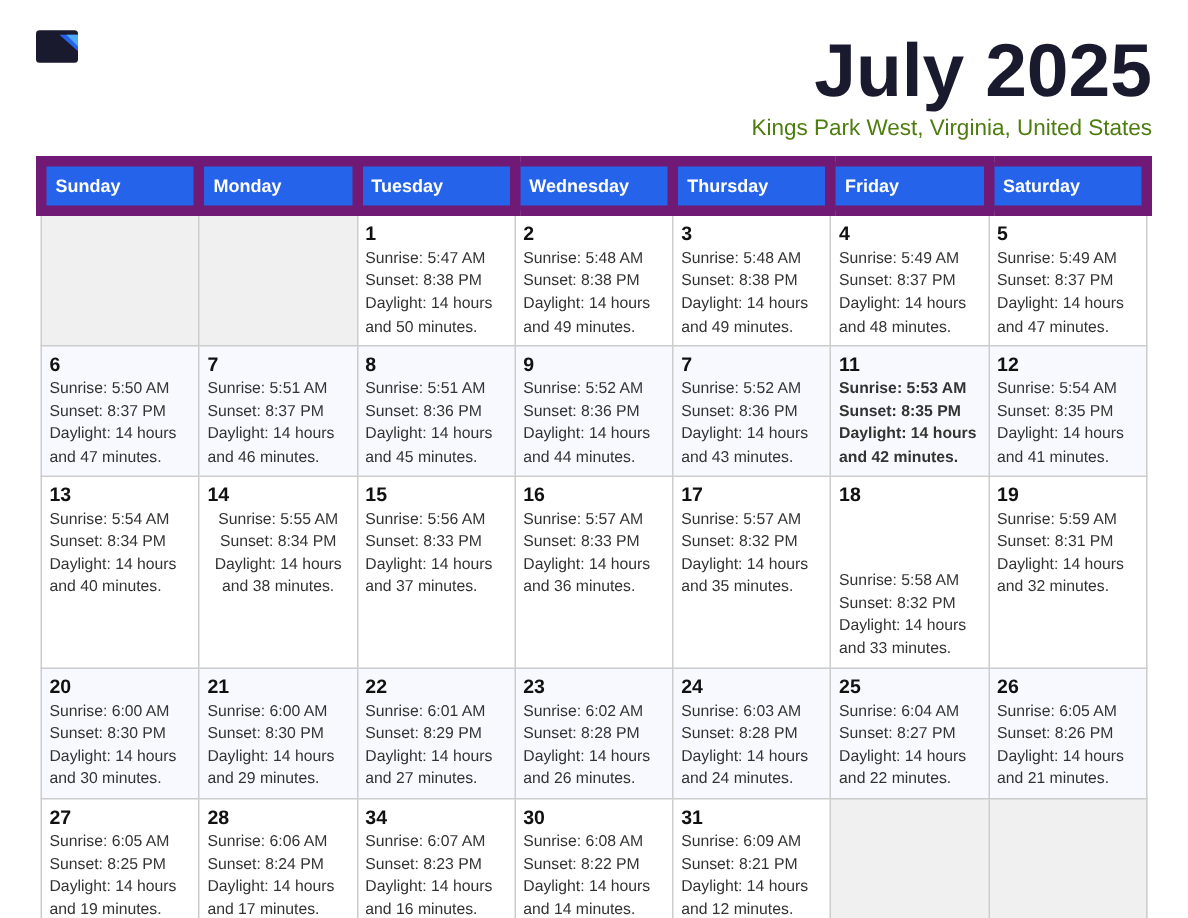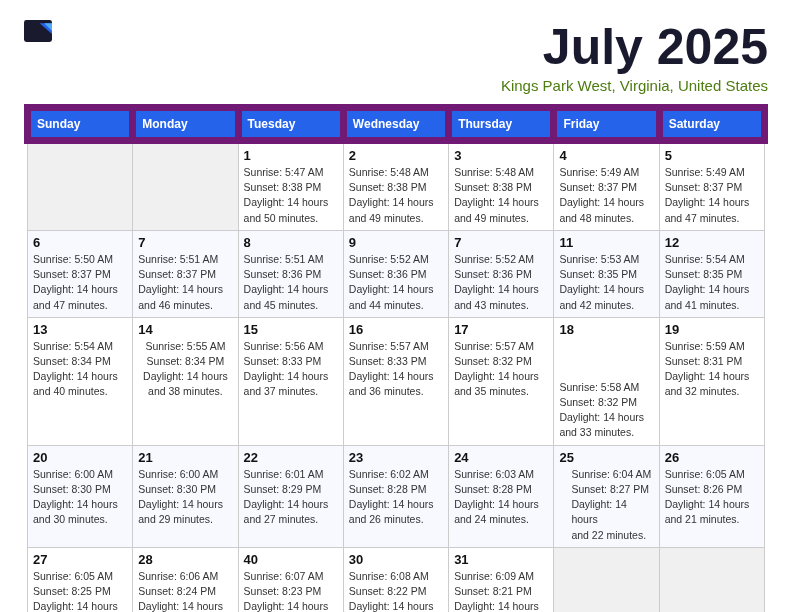--- a/index.html
+++ b/index.html
@@ -191,21 +191,21 @@
         </td>
         <td>
           <span class="day-number">7</span>
           <div class="day-info" style="white-space: pre-line;">Sunrise: 5:52 AM
 Sunset: 8:36 PM
 Daylight: 14 hours
 and 43 minutes.</div>
         </td>
         <td>
           <span class="day-number">11</span>
-          <div class="day-info" style="white-space: pre-line;">Sunrise: 5:53 AM
+          <div class="day-info" style="white-space: pre-line; font-weight: bold;">Sunrise: 5:53 AM
 Sunset: 8:35 PM
 Daylight: 14 hours
 and 42 minutes.</div>
         </td>
         <td>
           <span class="day-number">12</span>
           <div class="day-info" style="white-space: pre-line;">Sunrise: 5:54 AM
 Sunset: 8:35 PM
 Daylight: 14 hours
 and 41 minutes.</div>
@@ -293,21 +293,21 @@
         </td>
         <td>
           <span class="day-number">24</span>
           <div class="day-info" style="white-space: pre-line;">Sunrise: 6:03 AM
 Sunset: 8:28 PM
 Daylight: 14 hours
 and 24 minutes.</div>
         </td>
         <td>
           <span class="day-number">25</span>
-          <div class="day-info" style="white-space: pre-line; margin-left: 12px;">Sunrise: 6:04 AM
+          <div class="day-info" style="white-space: pre-line;">Sunrise: 6:04 AM
 Sunset: 8:27 PM
 Daylight: 14 hours
 and 22 minutes.</div>
         </td>
         <td>
           <span class="day-number">26</span>
           <div class="day-info" style="white-space: pre-line;">Sunrise: 6:05 AM
 Sunset: 8:26 PM
 Daylight: 14 hours
 and 21 minutes.</div>
@@ -322,21 +322,21 @@
 and 19 minutes.</div>
         </td>
         <td>
           <span class="day-number">28</span>
           <div class="day-info" style="white-space: pre-line;">Sunrise: 6:06 AM
 Sunset: 8:24 PM
 Daylight: 14 hours
 and 17 minutes.</div>
         </td>
         <td>
-          <span class="day-number">40</span>
+          <span class="day-number">34</span>
           <div class="day-info" style="white-space: pre-line;">Sunrise: 6:07 AM
 Sunset: 8:23 PM
 Daylight: 14 hours
 and 16 minutes.</div>
         </td>
         <td>
           <span class="day-number">30</span>
           <div class="day-info" style="white-space: pre-line;">Sunrise: 6:08 AM
 Sunset: 8:22 PM
 Daylight: 14 hours

